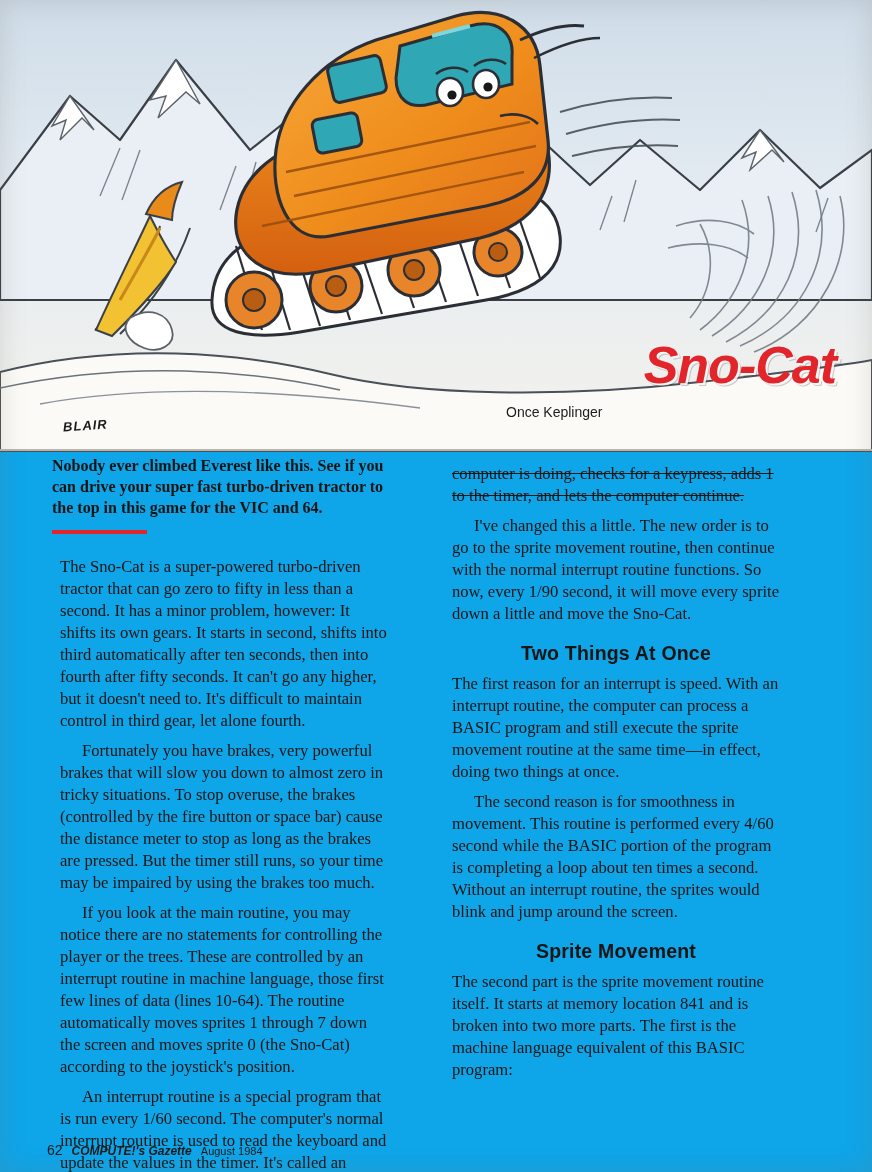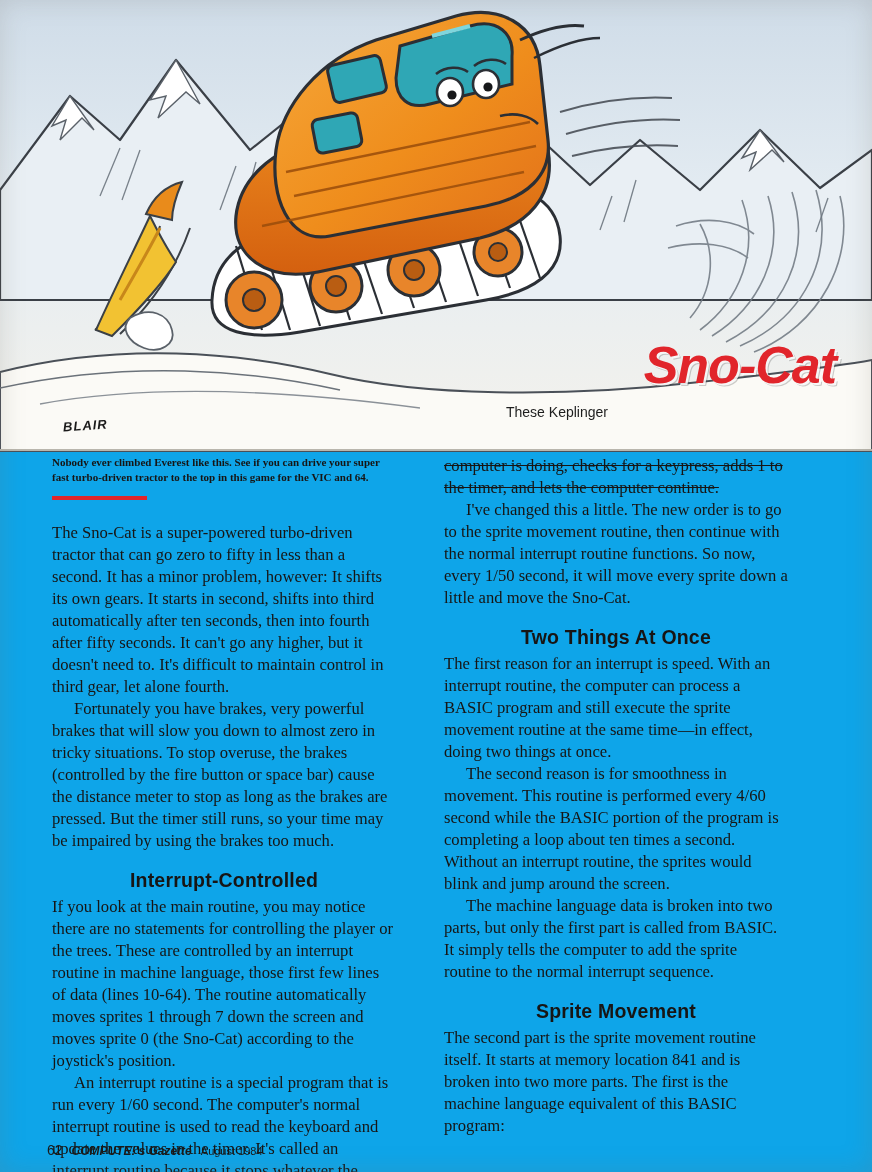--- a/index.html
+++ b/index.html
@@ -72,35 +72,35 @@
     position: absolute;
     top: 0;
     width: 344px;
   }
   .col-left  { left: 52px; }
   .col-right { left: 444px; }
 
   .lede {
     font-family: "Liberation Serif", serif;
     font-weight: bold;
-    font-size: 11px;
+    font-size: 16px;
     line-height: 1.32;
     margin: 0 0 10px 0;
   }
   .rule {
     width: 95px;
     height: 4px;
     background: #e1252b;
     margin: 12px 0 22px 0;
   }
   p.body {
     font-family: "Liberation Serif", serif;
     font-size: 16.6px;
     line-height: 1.325;
-    margin: 0;
+    margin: 8px;
     text-align: left;
   }
   p.body + p.body { text-indent: 22px; }
   .strike { text-decoration: line-through; }
 
   h2.head {
     font-family: "Liberation Sans", sans-serif;
     font-weight: bold;
     font-size: 19.5px;
     letter-spacing: 0.2px;
@@ -261,48 +261,46 @@
       <g stroke="#4a5058" stroke-width="2" fill="none" opacity="0.9">
         <path d="M560 112 C 600 100, 636 96, 672 98"></path>
         <path d="M566 134 C 608 122, 644 118, 680 120"></path>
         <path d="M572 156 C 612 146, 646 144, 678 146"></path>
       </g>
 
       <path d="M0 450 L872 450" stroke="#b9b6ad" stroke-width="2"></path>
     </svg>
 
     <div class="title">Sno-Cat</div>
-    <div class="byline">These Keplinger</div>
+    <div class="byline">Once Keplinger</div>
     <div class="signature">BLAIR</div>
   </div>
 
   <div class="cols">
 
     <div class="col col-left">
       <p class="lede">Nobody ever climbed Everest like this. See if you can drive your super fast turbo-driven tractor to the top in this game for the VIC and 64.</p>
       <div class="rule"></div>
 
       <p class="body">The Sno-Cat is a super-powered turbo-driven tractor that can go zero to fifty in less than a second. It has a minor problem, however: It shifts its own gears. It starts in second, shifts into third automatically after ten seconds, then into fourth after fifty seconds. It can't go any higher, but it doesn't need to. It's difficult to maintain control in third gear, let alone fourth.</p>
       <p class="body">Fortunately you have brakes, very powerful brakes that will slow you down to almost zero in tricky situations. To stop overuse, the brakes (controlled by the fire button or space bar) cause the distance meter to stop as long as the brakes are pressed. But the timer still runs, so your time may be impaired by using the brakes too much.</p>
 
-      <h2 class="head">Interrupt-Controlled</h2>
 
       <p class="body">If you look at the main routine, you may notice there are no statements for controlling the player or the trees. These are controlled by an interrupt routine in machine language, those first few lines of data (lines 10-64). The routine automatically moves sprites 1 through 7 down the screen and moves sprite 0 (the Sno-Cat) according to the joystick's position.</p>
       <p class="body">An interrupt routine is a special program that is run every 1/60 second. The computer's normal interrupt routine is used to read the keyboard and update the values in the timer. It's called an interrupt routine because it stops whatever the</p>
     </div>
 
     <div class="col col-right">
       <p class="body strike">computer is doing, checks for a keypress, adds 1 to the timer, and lets the computer continue.</p>
-      <p class="body">I've changed this a little. The new order is to go to the sprite movement routine, then continue with the normal interrupt routine functions. So now, every 1/50 second, it will move every sprite down a little and move the Sno-Cat.</p>
+      <p class="body">I've changed this a little. The new order is to go to the sprite movement routine, then continue with the normal interrupt routine functions. So now, every 1/90 second, it will move every sprite down a little and move the Sno-Cat.</p>
 
       <h2 class="head">Two Things At Once</h2>
 
       <p class="body">The first reason for an interrupt is speed. With an interrupt routine, the computer can process a BASIC program and still execute the sprite movement routine at the same time—in effect, doing two things at once.</p>
       <p class="body">The second reason is for smoothness in movement. This routine is performed every 4/60 second while the BASIC portion of the program is completing a loop about ten times a second. Without an interrupt routine, the sprites would blink and jump around the screen.</p>
-      <p class="body">The machine language data is broken into two parts, but only the first part is called from BASIC. It simply tells the computer to add the sprite routine to the normal interrupt sequence.</p>
 
       <h2 class="head">Sprite Movement</h2>
 
       <p class="body">The second part is the sprite movement routine itself. It starts at memory location 841 and is broken into two more parts. The first is the machine language equivalent of this BASIC program:</p>
     </div>
   </div>
 
   <div class="footer">
     <span class="pg">62</span>
     <span class="mag">COMPUTE!'s Gazette</span>

